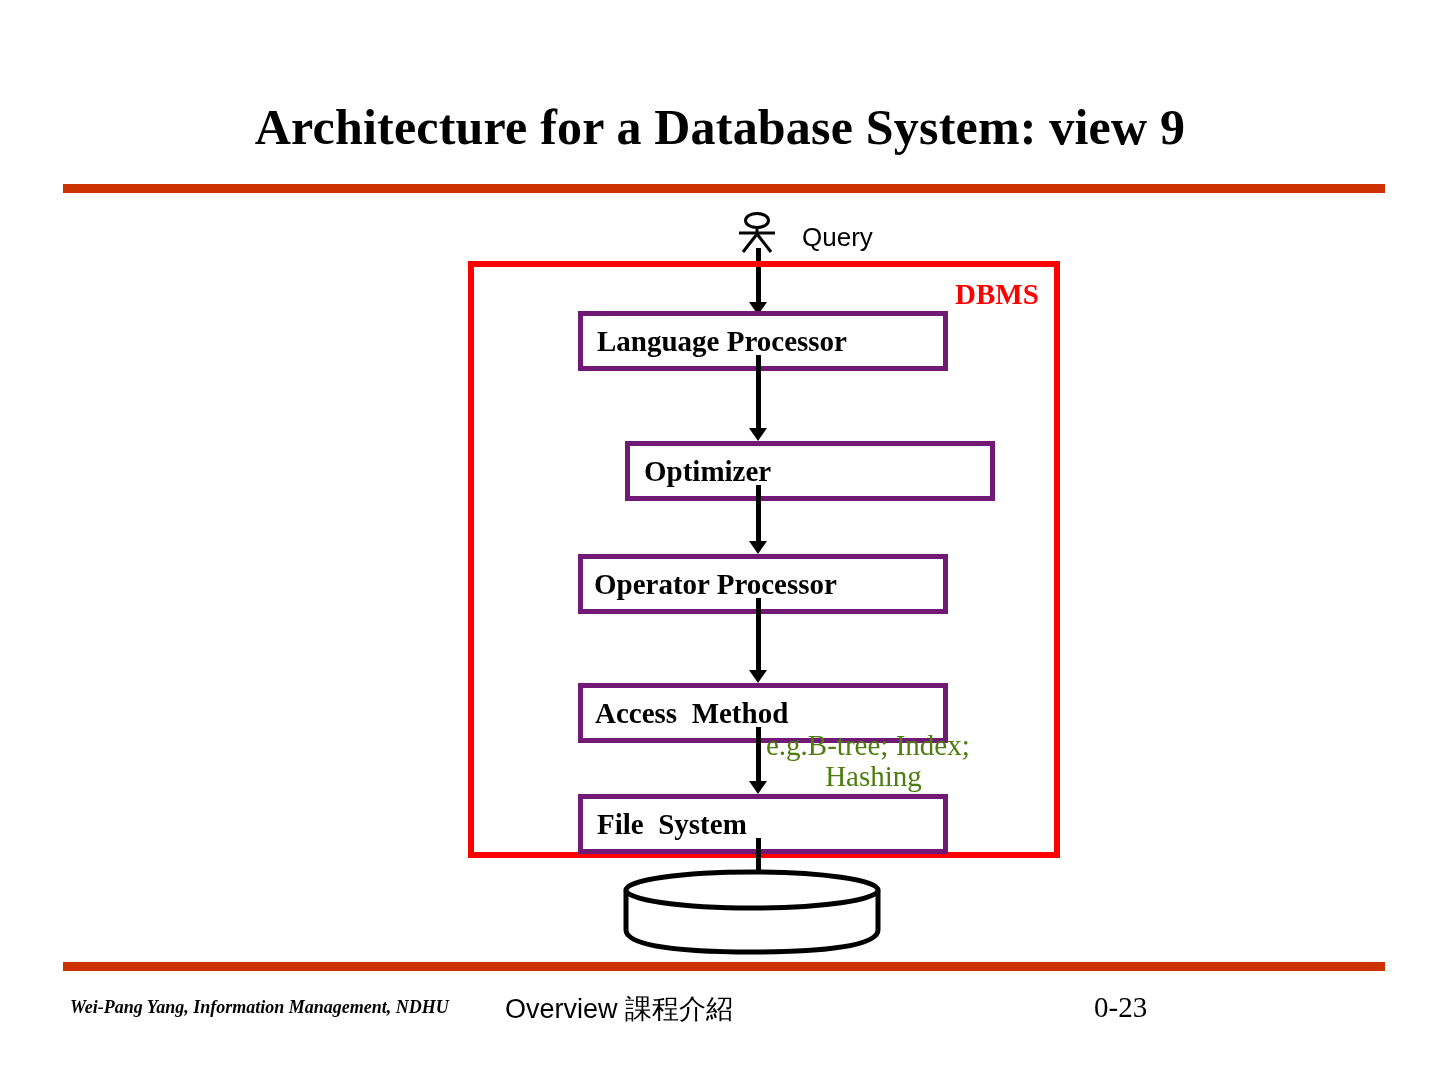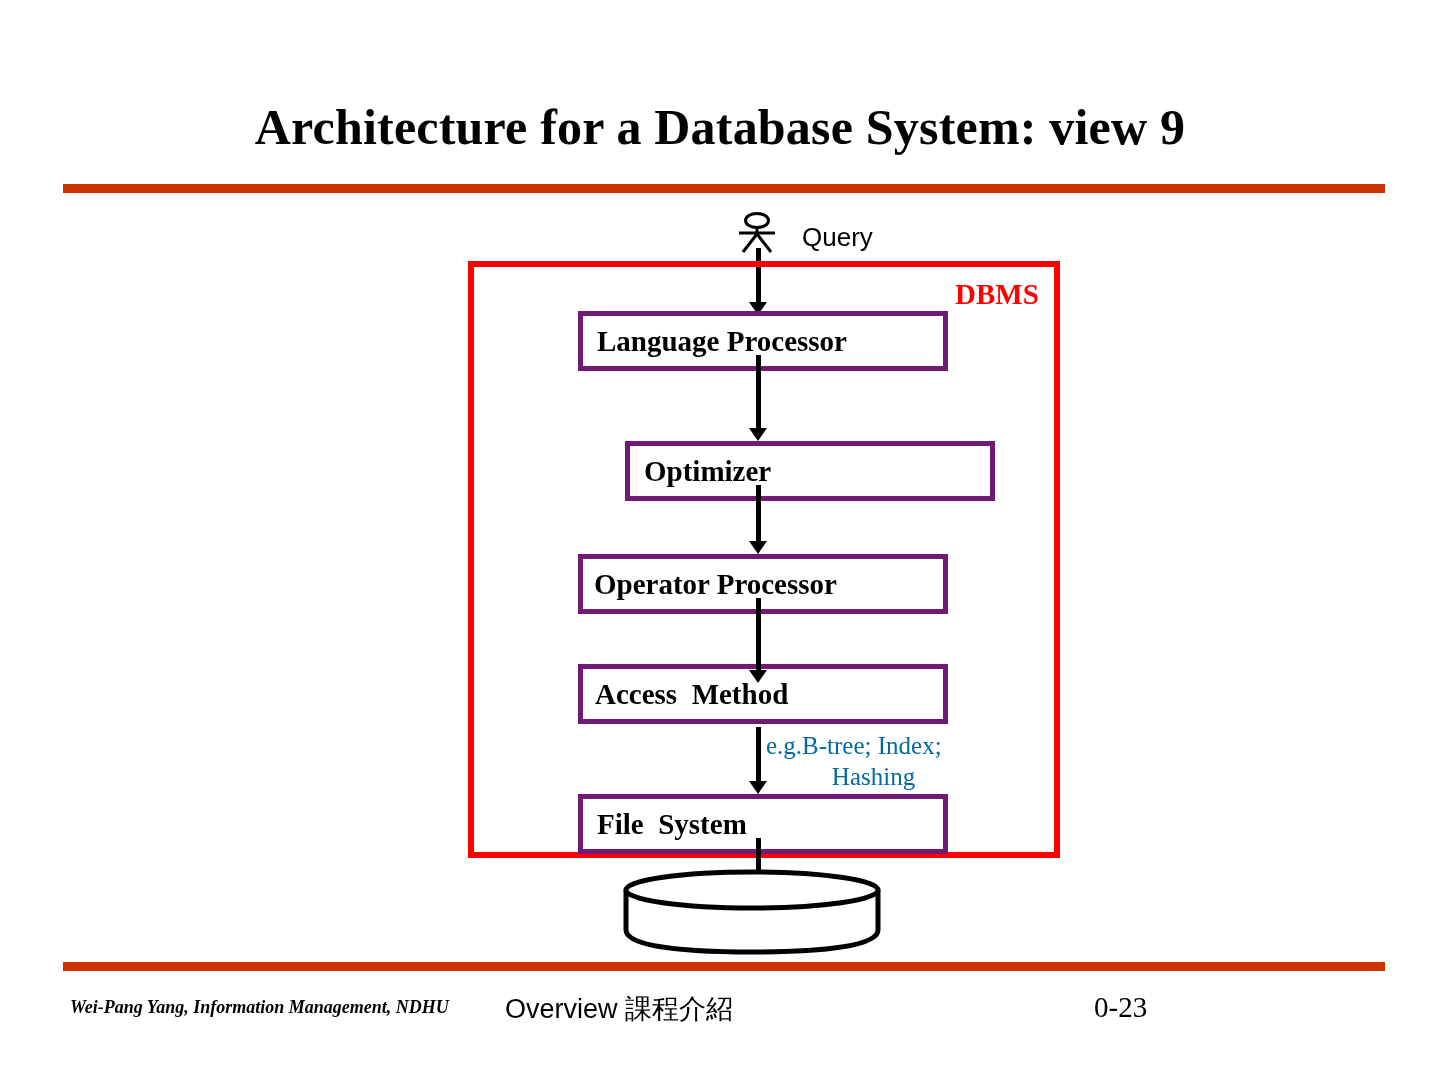--- a/index.html
+++ b/index.html
@@ -80,21 +80,21 @@
     line-height: 36px;
     color: #000000;
     padding-left: 14px;
     display: flex;
     align-items: center;
     white-space: pre;
   }
   #box-language  { top: 311px; }
   #box-optimizer { top: 441px; margin-left: 47px; }
   #box-operator  { top: 554px; padding-left: 11px; }
-  #box-access    { top: 664px; padding-left: 12px; }
+  #box-access    { top: 683px; padding-left: 12px; }
   #box-file      { top: 794px; }
 
   
   .arrow {
     position: absolute;
     left: 756px;
     width: 5px;
     background: #000000;
   }
   .arrow::after {
@@ -133,23 +133,23 @@
     font-size: 26px;
     color: #000000;
     white-space: nowrap;
   }
   #access-note {
     position: absolute;
     left: 766px;
     top: 730px;
     width: 215px;
     font-family: "Liberation Serif", "DejaVu Serif", serif;
-    font-size: 25px;
+    font-size: 29px;
     line-height: 31px;
-    color: #0369a1;
+    color: #4d7c0f;
     text-align: center;
   }
   #access-note .l1 { display: block; text-align: left; }
   #access-note .l2 { display: block; text-align: center; }
 
   
   #database-cyl {
     position: absolute;
     left: 620px;
     top: 868px;

